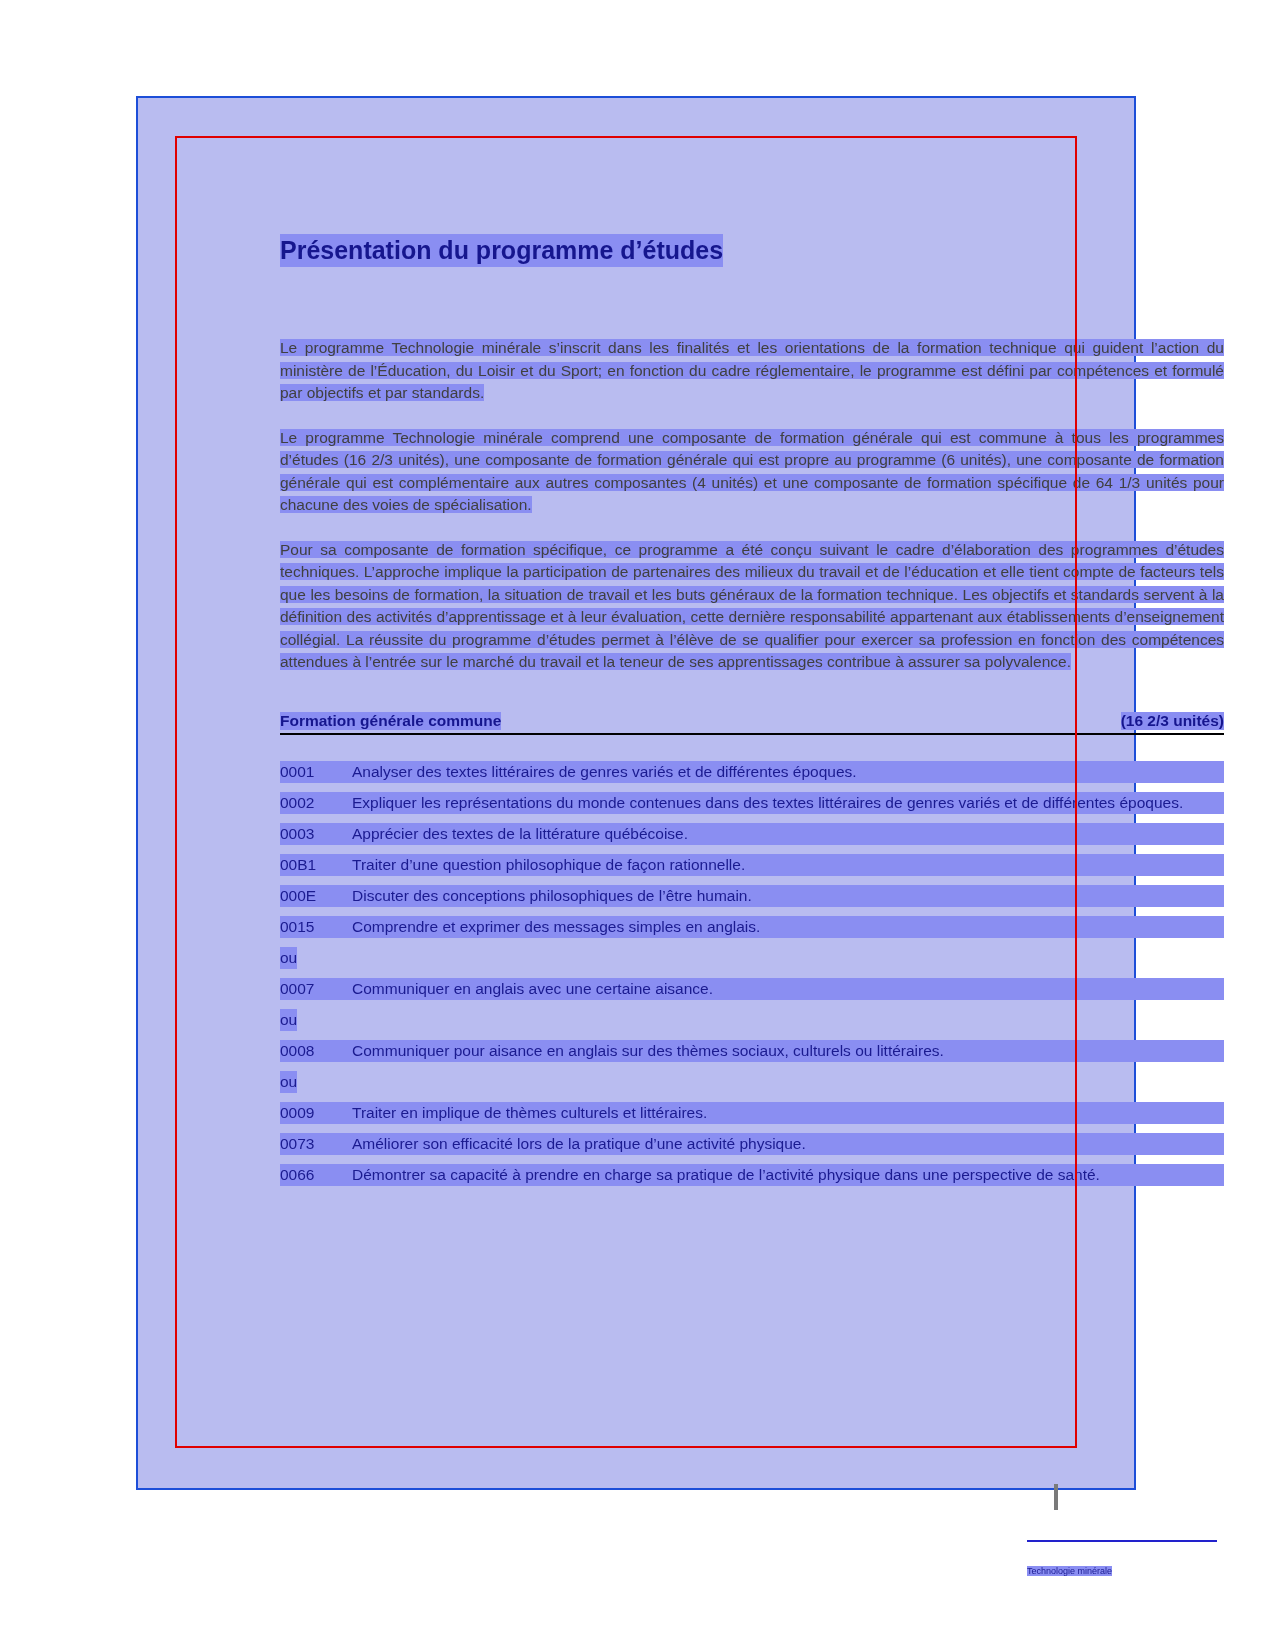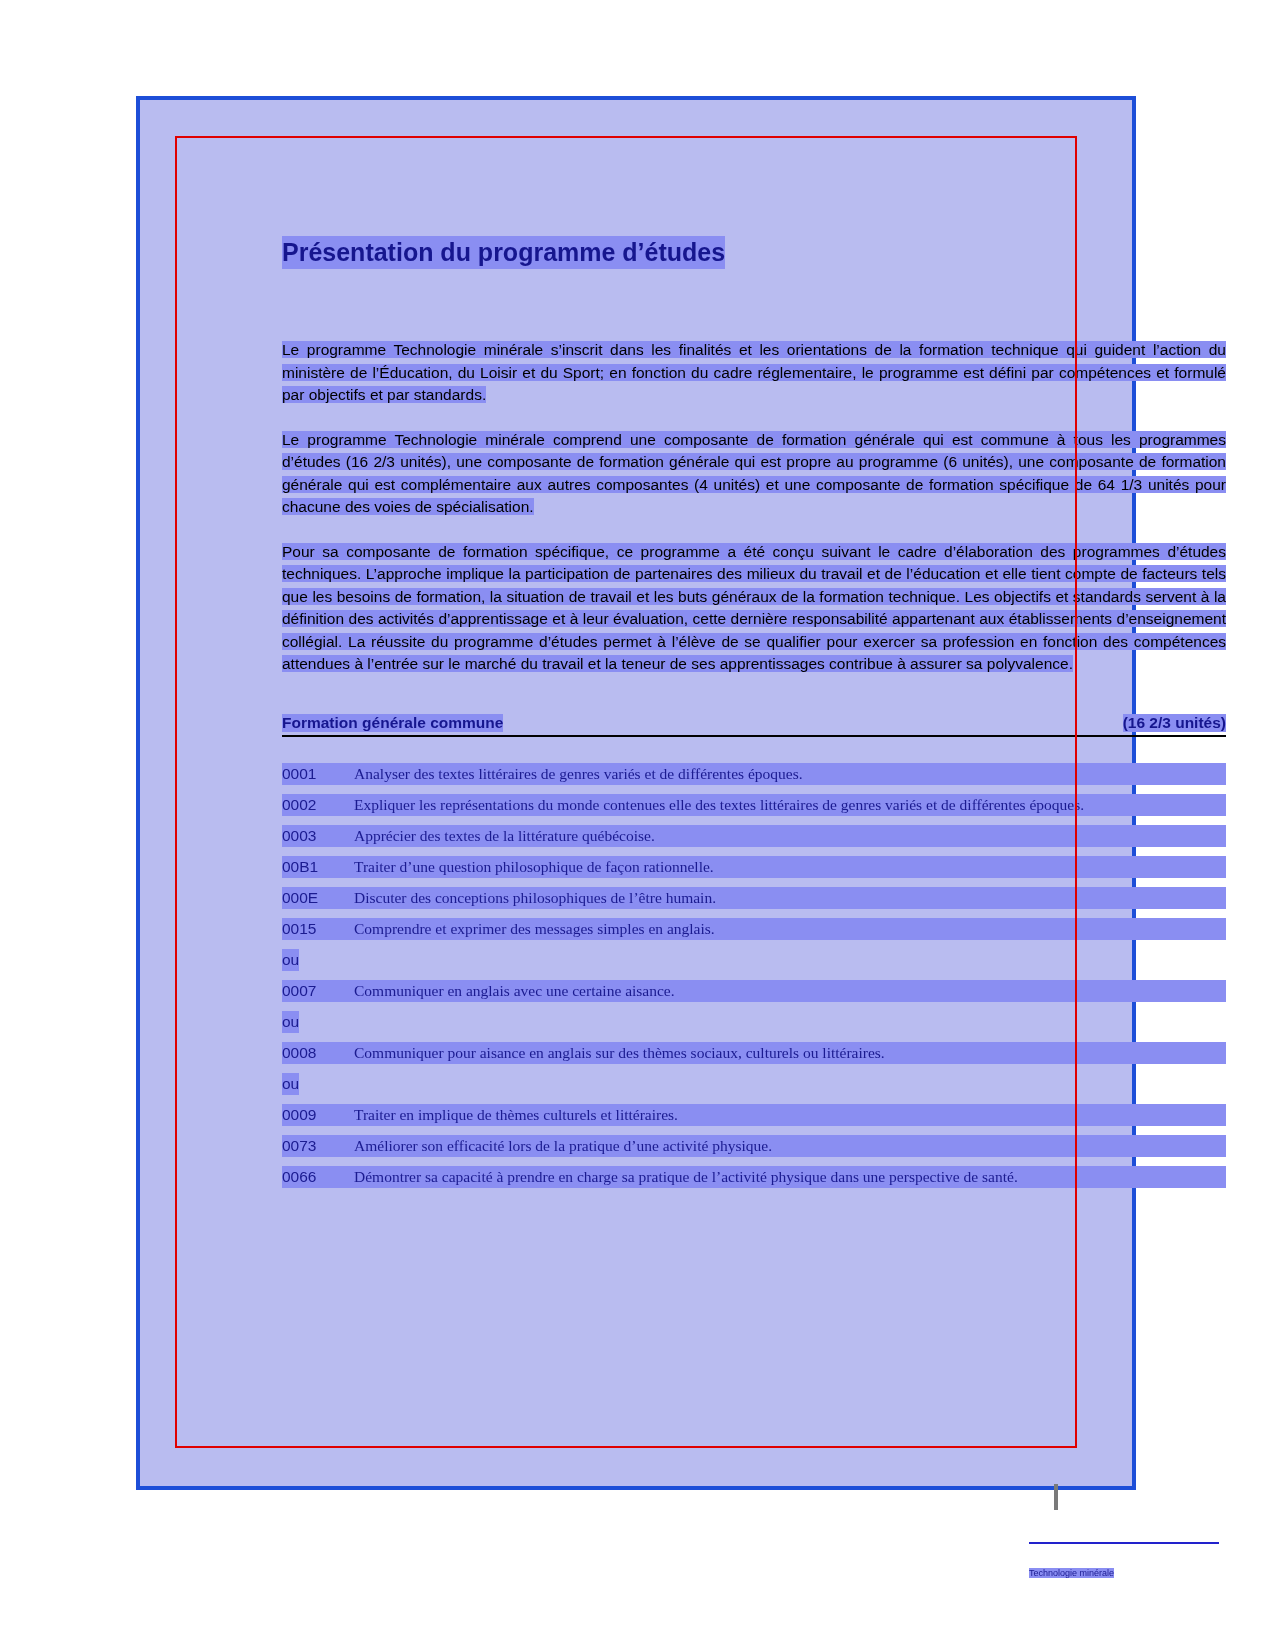--- a/index.html
+++ b/index.html
@@ -15,21 +15,21 @@
   }
 
   
   #page-sheet {
     position: absolute;
     left: 136px;
     top: 96px;
     width: 1000px;
     height: 1394px;
     background: #b9bcf0;
-    border: 4px solid #1d4ed8;
+    border: 2px solid #1d4ed8;
     box-sizing: border-box;
   }
 
   
   #crop-frame {
     position: absolute;
     left: 175px;
     top: 136px;
     width: 902px;
     height: 1312px;
@@ -66,21 +66,21 @@
 
   .title-row {
     margin-bottom: 70px;
   }
 
   p.para {
     font-size: 15.5px;
     line-height: 22.5px;
     margin: 0 0 22px 0;
     text-align: justify;
-    color: #000000;
+    color: #404040;
     display: block;
   }
 
   .section-head {
     margin-top: 38px;
     border-bottom: 2px solid #000000;
     padding-bottom: 3px;
     display: flex;
     justify-content: space-between;
     align-items: baseline;
@@ -102,21 +102,20 @@
     margin-bottom: 9px;
     color: #1b1b90;
   }
   ul.comp-list li .code {
     width: 72px;
     flex: 0 0 72px;
   }
   ul.comp-list li .desc {
     flex: 1 1 auto;
     text-align: justify;
-    font-family: Liberation Serif, serif;
   }
   ul.comp-list li.or-line .code {
     width: auto;
     flex: 0 0 auto;
   }
 
   
   #footer-note {
     position: absolute;
     left: 889px;
@@ -166,21 +165,21 @@
       <span class="sel">(16 2/3 unités)</span>
     </div>
 
     <ul class="comp-list">
       <li>
           <span class="code sel">0001</span>
           <span class="desc sel">Analyser des textes littéraires de genres variés et de différentes époques.</span>
         </li>
       <li>
           <span class="code sel">0002</span>
-          <span class="desc sel">Expliquer les représentations du monde contenues elle des textes littéraires de genres variés et de différentes époques.</span>
+          <span class="desc sel">Expliquer les représentations du monde contenues dans des textes littéraires de genres variés et de différentes époques.</span>
         </li>
       <li>
           <span class="code sel">0003</span>
           <span class="desc sel">Apprécier des textes de la littérature québécoise.</span>
         </li>
       <li>
           <span class="code sel">00B1</span>
           <span class="desc sel">Traiter d’une question philosophique de façon rationnelle.</span>
         </li>
       <li>

